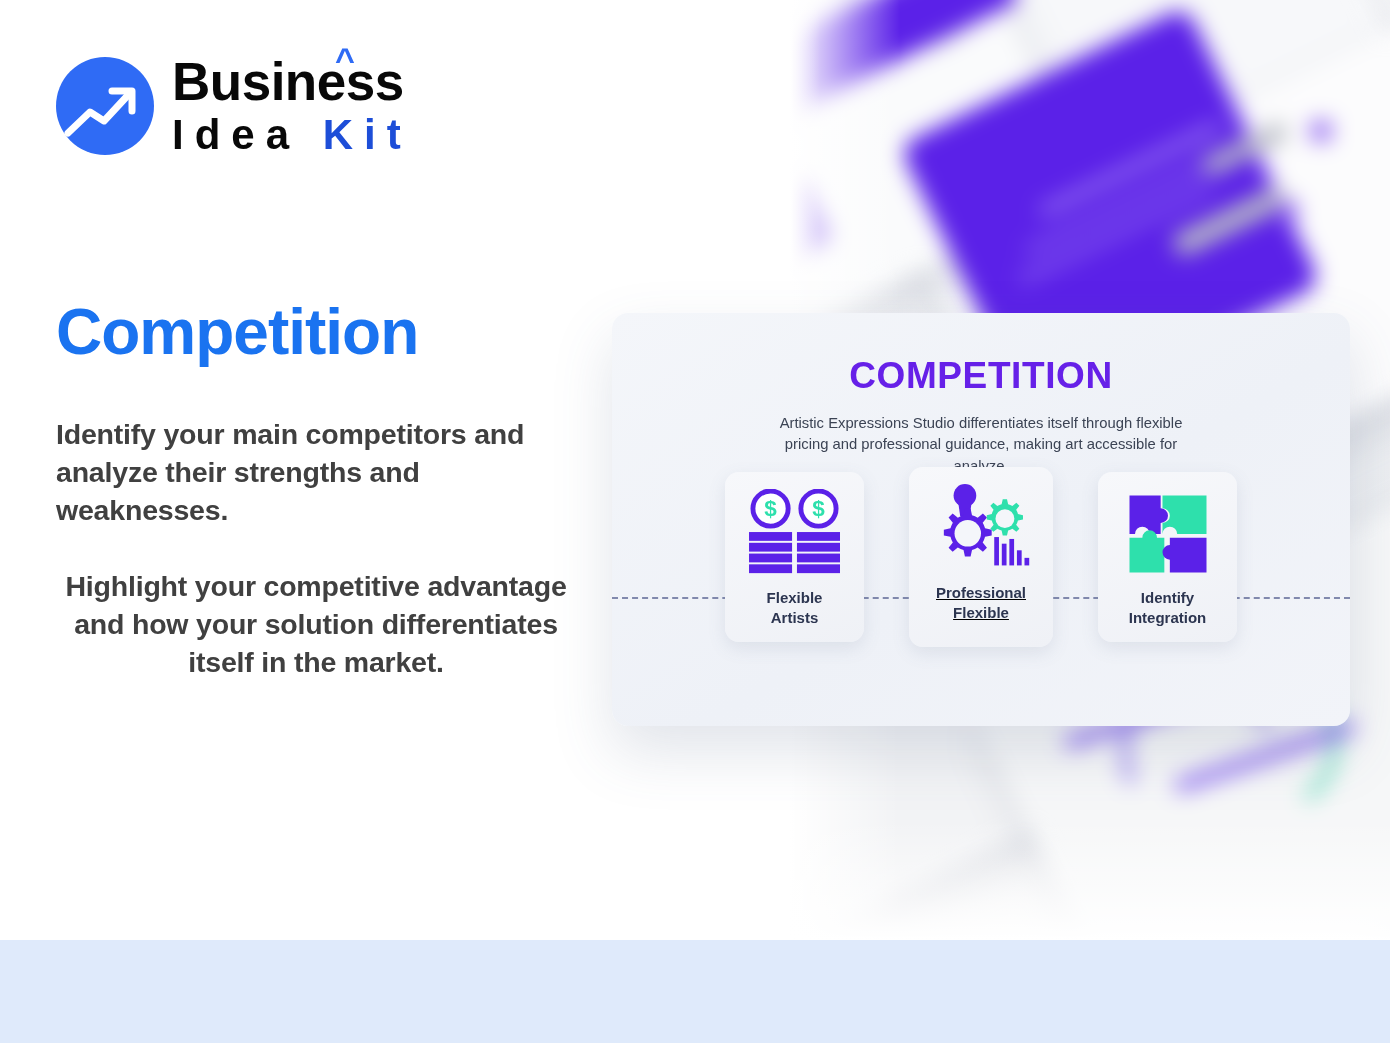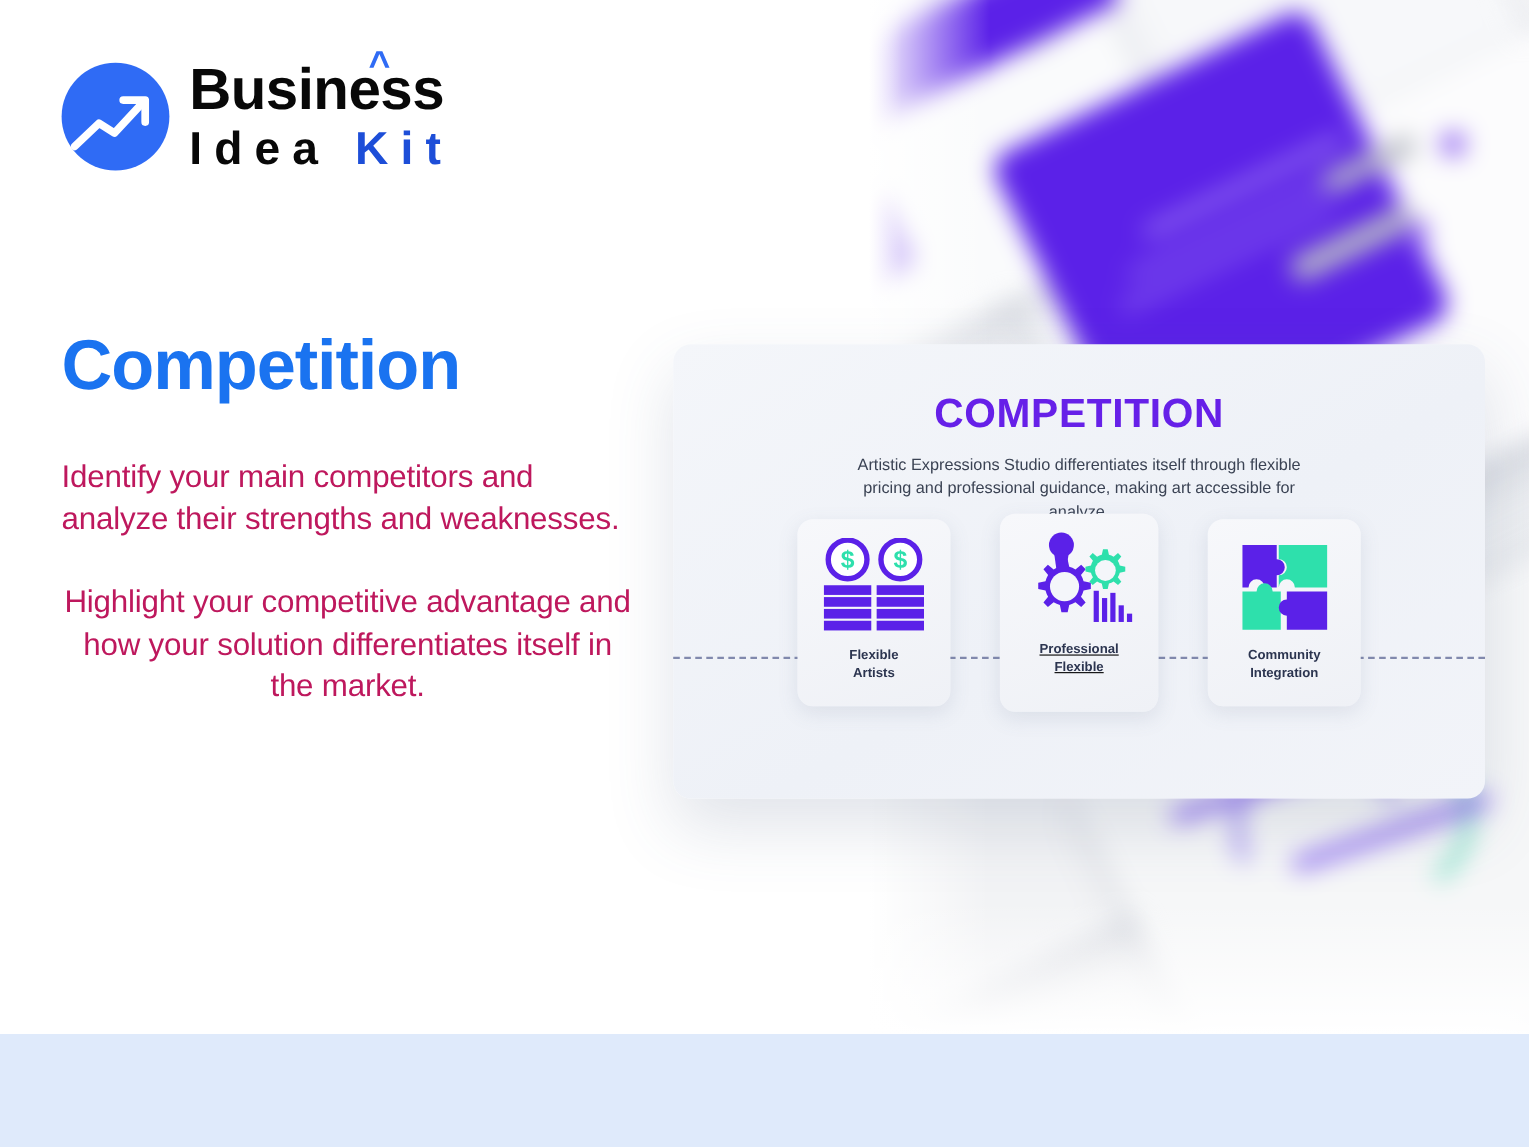--- a/index.html
+++ b/index.html
@@ -78,21 +78,21 @@
   .logo-hat { position:absolute; left: 163px; top: -13px; font-size: 34px; color:#2f6bf5; font-weight: 800; }
   .logo-line2 { font-size: 42px; font-weight: 700; letter-spacing: 11px; color:#080808; margin-top: 6px; }
   .logo-kit { color:#1d4ed8; }
 
   .page-title {
     position:absolute; left: 56px; top: 295px;
     font-size: 64px; font-weight: 800; color:#1a73f0; letter-spacing: -1px;
   }
   .body-copy { position:absolute; left: 56px; top: 415px; width: 520px; }
   .body-copy p {
-    font-size: 28.5px; line-height: 1.34; font-weight: 400; color:#be185d;
+    font-size: 28.5px; line-height: 1.34; font-weight: 700; color:#404040;
     letter-spacing: -0.2px;
   }
   .body-copy p + p { margin-top: 37px; text-align: center; }
 
   
   .content-card {
     position:absolute; left: 612px; top: 313px; width: 738px; height: 413px;
     background: linear-gradient(150deg,#f4f6fa 0%, #eef1f7 55%, #f2f4f9 100%);
     border-radius: 16px; z-index: 5;
     box-shadow: 0 26px 60px rgba(80,95,130,.17);
@@ -120,21 +120,21 @@
     position: relative; z-index: 2;
     width: 139px; height: 170px; border-radius: 14px;
     background: linear-gradient(160deg,#f7f8fb 0%, #eff1f6 100%);
     box-shadow: 0 6px 18px rgba(90,105,140,.13);
     display:flex; flex-direction:column; align-items:center; justify-content:flex-start;
     padding-top: 14px;
   }
   .feature.tall { width: 144px; height: 180px; text-decoration: underline; }
   .feature-icon { height: 96px; display:flex; align-items:center; justify-content:center; }
   .feature-label {
-    margin-top: 6px; text-align:center; font-size: 12px; font-weight: 700;
+    margin-top: 6px; text-align:center; font-size: 15px; font-weight: 700;
     color:#2c3550; line-height: 1.3;
   }
 
   
   .bottom-strip { position:absolute; left:0; top: 940px; width: 1390px; height: 103px; background:#dfeafb; z-index: 6; }
 </style>
 </head>
 <body>
 
 <div class="slide">
@@ -275,21 +275,21 @@
             <path d="M6 6 h34 v14 a8 8 0 0 1 8 8 a8 8 0 0 1 -8 8 v12 h-12 a8 8 0 0 0 -8 -8 a8 8 0 0 0 -8 8 H6 Z" fill="#5b21e8"></path>
 
             <path d="M52 6 h38 v42 H58 a8 8 0 0 0 -8 -8 a8 8 0 0 0 -8 8 v-12 a8 8 0 0 0 8 -8 a8 8 0 0 0 -8 -8 V6 Z" fill="#2ee0ac" transform="translate(0,0)"></path>
 
             <path d="M6 52 h14 a8 8 0 0 1 8 -8 a8 8 0 0 1 8 8 h8 v38 H6 Z" fill="#2ee0ac"></path>
 
             <path d="M50 52 h40 v38 H50 v-14 a8 8 0 0 1 -8 -8 a8 8 0 0 1 8 -8 Z" fill="#5b21e8"></path>
           </svg>
         </div>
         <div class="feature-label">
-          <div>Community</div>
+          <div>Identify</div>
           <div>Integration</div>
         </div>
       </div>
 
     </div>
   </div>
 
   <div class="bottom-strip"></div>
 
 </div>

